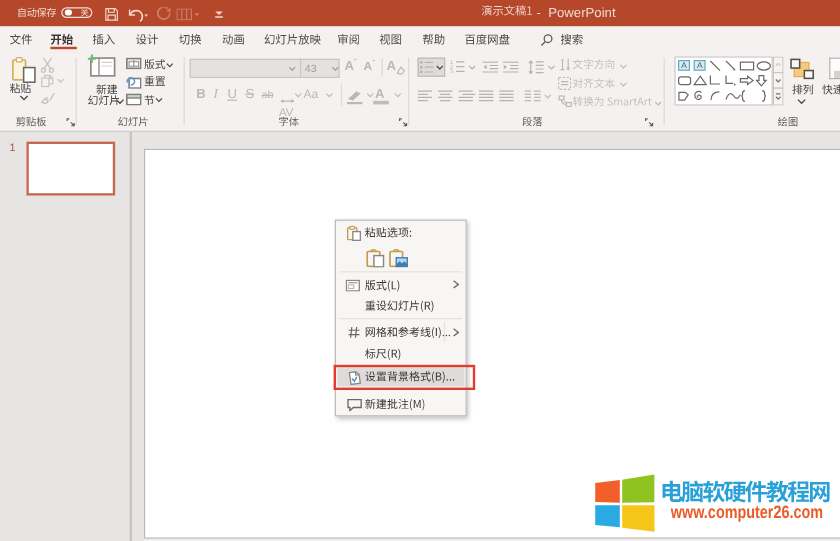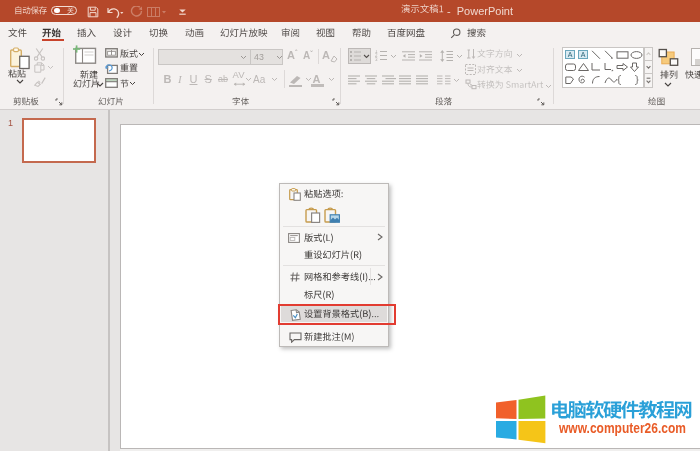--- a/index.html
+++ b/index.html
@@ -227,21 +227,21 @@
 <div class="ab" style="left:303px;top:50px;font-size:10px;color:#bcb8b6;font-weight:bold">A<span style="font-size:7px;vertical-align:3px">ˇ</span></div>
 <div class="ab" style="left:322px;top:49px;font-size:11px;color:#bcb8b6;font-weight:bold">A</div>
 <svg class="ab" style="left:330px;top:55px" width="8" height="8" viewBox="0 0 8 8">
     <path d="M1 6 L4 1 L7 4 L4.5 7 Z" fill="none" stroke="#bcb8b6" stroke-width="1"></path>
   </svg>
 <div class="ab" style="left:163.5px;top:72.5px;font-size:11px;font-weight:bold;color:#bcb8b6">B</div>
 <div class="ab" style="left:178px;top:72.5px;font-size:11px;font-style:italic;color:#bcb8b6;font-family:'Liberation Serif',serif">I</div>
 <div class="ab" style="left:189.5px;top:72.5px;font-size:11px;color:#bcb8b6;text-decoration:underline">U</div>
 <div class="ab" style="left:204.5px;top:72.5px;font-size:11px;color:#bcb8b6;text-decoration:line-through">S</div>
 <div class="ab" style="left:218px;top:74.0px;font-size:9px;color:#bcb8b6;text-decoration:line-through">ab</div>
-<div class="ab" style="left:232.5px;top:69px;font-size:9.5px;color:#bcb8b6">AV</div>
+<div class="ab" style="left:232.5px;top:89px;font-size:9.5px;color:#bcb8b6">AV</div>
 <svg class="ab" style="left:232.5px;top:82.0px" width="13" height="5" viewBox="0 0 13 5">
 <line x1="1" y1="2.2" x2="12" y2="2.2" stroke="#bcb8b6" stroke-width="1"></line>
 <path d="M3.2 0.4 L0.8 2.2 L3.2 4 Z" fill="#bcb8b6"></path>
     <path d="M9.8 0.4 L12.2 2.2 L9.8 4 Z" fill="#bcb8b6"></path>
   </svg>
 <svg class="ab" style="left:245px;top:76.5px" width="7" height="5" viewBox="0 0 7 5">
     <path d="M1 1 L3.5 3.5 L6 1" fill="none" stroke="#bcb8b6" stroke-width="1"></path>
   </svg>
 <div class="ab" style="left:253px;top:73.5px;font-size:10px;color:#bcb8b6">Aa</div>
 <svg class="ab" style="left:271px;top:76.5px" width="7" height="5" viewBox="0 0 7 5">

